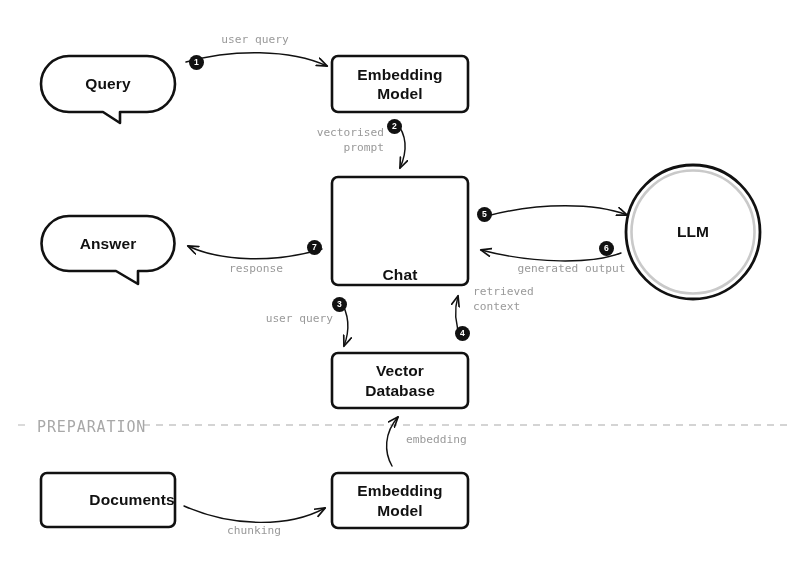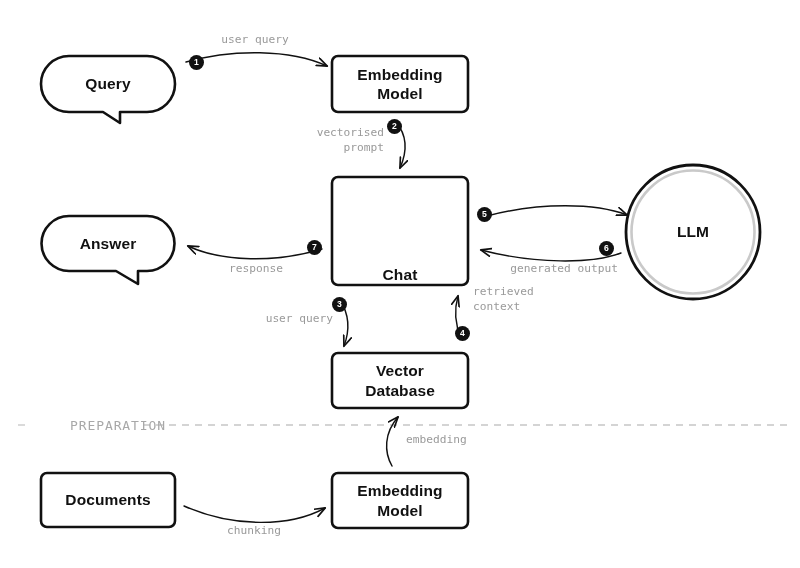--- a/index.html
+++ b/index.html
@@ -48,25 +48,24 @@
     line-height: 1.32;
     white-space: pre;
     letter-spacing: 0px;
   }
   .edge-label.right-align { text-align: right; }
   .edge-label.left-align { text-align: left; }
   .edge-label.center-align { text-align: center; }
   .section-label {
     position: absolute;
     font-family: "DejaVu Sans Mono", monospace;
-    font-size: 13px;
+    font-size: 15px;
     color: #a8a8a8;
     letter-spacing: 0.9px;
     white-space: pre;
-    margin-left: 33px;
   }
   .badge-num {
     position: absolute;
     width: 15px;
     height: 15px;
     border-radius: 50%;
     background: #111111;
     color: #ffffff;
     font-family: "Liberation Sans", sans-serif;
     font-size: 8.6px;
@@ -141,37 +140,37 @@
 
   <div class="node-label" style="left:332px; top:177px; width:136px; height:108px;margin-top:44px;">Chat</div>
 
   <div class="node-label" style="left:626px; top:205px; width:134px; height:54px;">LLM</div>
 
   <div class="node-label" style="left:332px; top:353px; width:136px; height:55px; white-space:pre-line;">Vector
 Database</div>
 
   <div class="node-label" style="left:41px; top:216px; width:134px; height:55px;">Answer</div>
 
-  <div class="node-label" style="left:41px; top:473px; width:134px; height:54px;">Documents</div>
+  <div class="node-label" style="left:41px; top:473px; width:134px; height:54px;padding-left:24px;">Documents</div>
 
   <div class="node-label" style="left:332px; top:473px; width:136px; height:55px; white-space:pre-line;">Embedding
 Model</div>
 
   <div class="edge-label center-align" style="left:200px; top:33px; width:110px;">user query</div>
 
   <div class="edge-label right-align" style="left:276px; top:126px; width:108px;">vectorised
 prompt</div>
 
   <div class="edge-label right-align" style="left:190px; top:312px; width:143px;">user query</div>
 
   <div class="edge-label left-align" style="left:473px; top:285px; width:120px;">retrieved
 context</div>
 
 
-  <div class="edge-label center-align" style="left:483px; top:262px; width:135px;text-align:right;">generated output</div>
+  <div class="edge-label center-align" style="left:504px; top:262px; width:135px;">generated output</div>
 
   <div class="edge-label center-align" style="left:203px; top:262px; width:106px;">response</div>
 
   <div class="edge-label center-align" style="left:204px; top:524px; width:100px;">chunking</div>
 
   <div class="edge-label left-align" style="left:406px; top:433px; width:110px;">embedding</div>
 
   <div class="section-label" style="left:37px; top:418px;">PREPARATION</div>
 
   <div class="badge-num" style="left:189px; top:55px;">1</div>

